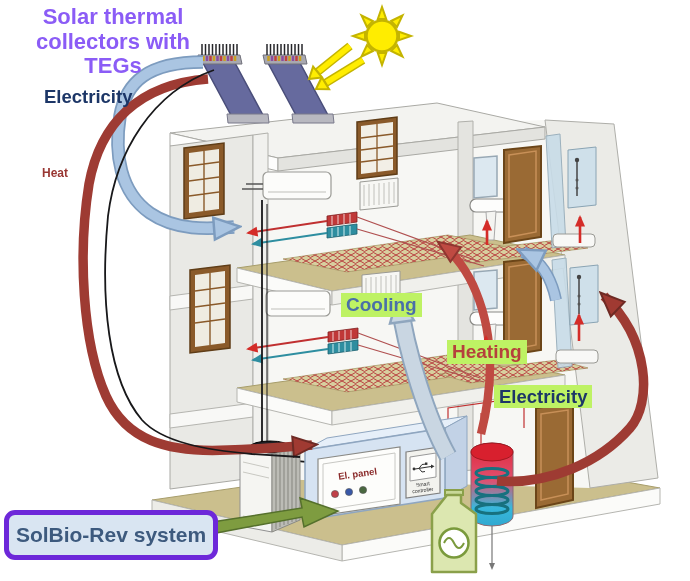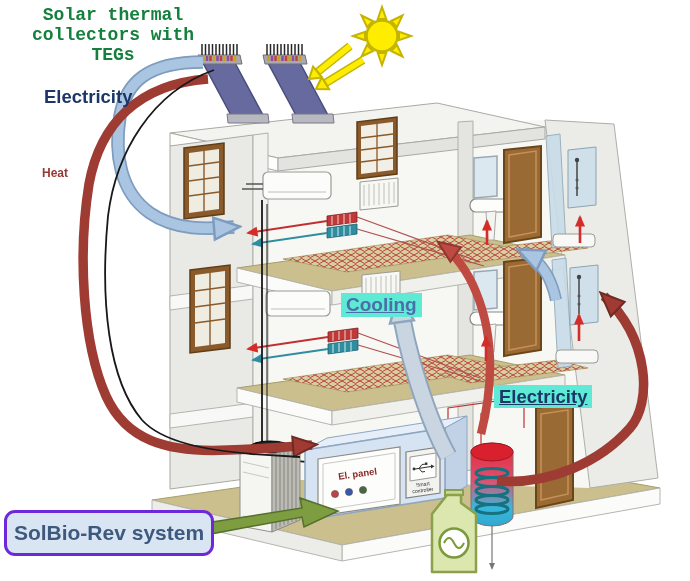--- a/index.html
+++ b/index.html
@@ -2,30 +2,30 @@
 <html><head>
 <meta charset="utf-8">
 <style>
   html,body{margin:0;padding:0;background:#ffffff;}
   .stage{position:relative;width:690px;height:581px;background:#fff;overflow:hidden;
          font-family:"Liberation Sans",sans-serif;}
   .stage svg{position:absolute;left:0;top:0;}
   svg text{font-family:"Liberation Sans",sans-serif;}
   .lbl{position:absolute;font-weight:bold;white-space:nowrap;}
   #lbl-title{left:6px;top:5px;width:214px;white-space:normal;text-align:center;
-             font-size:18px;line-height:1.12;color:#15803d;font-family:Liberation Mono, monospace;}
+             font-size:22px;line-height:1.12;color:#8b5cf6;}
   #lbl-elec-top{left:44px;top:86px;font-size:18.5px;color:#1c3667;}
   #lbl-heat{left:42px;top:166px;font-size:12px;color:#993733;}
-  .chip{background:#5eead4;padding:0 5px;line-height:1.25;text-decoration:underline;}
+  .chip{background:#bef264;padding:0 5px;line-height:1.25;}
   #lbl-cooling{left:341px;top:293px;font-size:19px;color:#4a6fa8;}
   #lbl-heating{left:447px;top:340px;font-size:19px;color:#b5413c;}
   #lbl-elec-bot{left:494px;top:385px;font-size:18.5px;color:#1c3667;}
   #lbl-hotwater{left:589px;top:411px;font-size:19px;color:#993733;}
   #solbio{position:absolute;left:4px;top:510px;width:200px;text-align:center;
-          padding:8px 2px;border:3px solid #6d28d9;border-radius:11px;
+          padding:8px 2px;border:5px solid #6d28d9;border-radius:11px;
           background:#d9e5f2;color:#3d5a7e;font-size:21px;font-weight:bold;}
 </style>
 </head>
 <body>
 
 <div class="stage">
 
 <svg width="690" height="581" viewBox="0 0 690 581">
   <defs>
     <pattern id="ufh" width="9" height="6" patternUnits="userSpaceOnUse">
@@ -336,16 +336,17 @@
     <path d="M580,243 L580,217" marker-end="url(#mksred)"></path>
     <path d="M486,361 L486,337" marker-end="url(#mksred)"></path>
     <path d="M579,341 L579,315" marker-end="url(#mksred)"></path>
   </g>
 </svg>
 
 <div class="lbl" id="lbl-title">Solar thermal collectors with TEGs</div>
 <div class="lbl" id="lbl-elec-top">Electricity</div>
 <div class="lbl" id="lbl-heat">Heat</div>
 <div class="lbl chip" id="lbl-cooling">Cooling</div>
+<div class="lbl chip" id="lbl-heating">Heating</div>
 <div class="lbl chip" id="lbl-elec-bot">Electricity</div>
 <div id="solbio">SolBio-Rev system</div>
 
 </div>
 
 </body></html>

